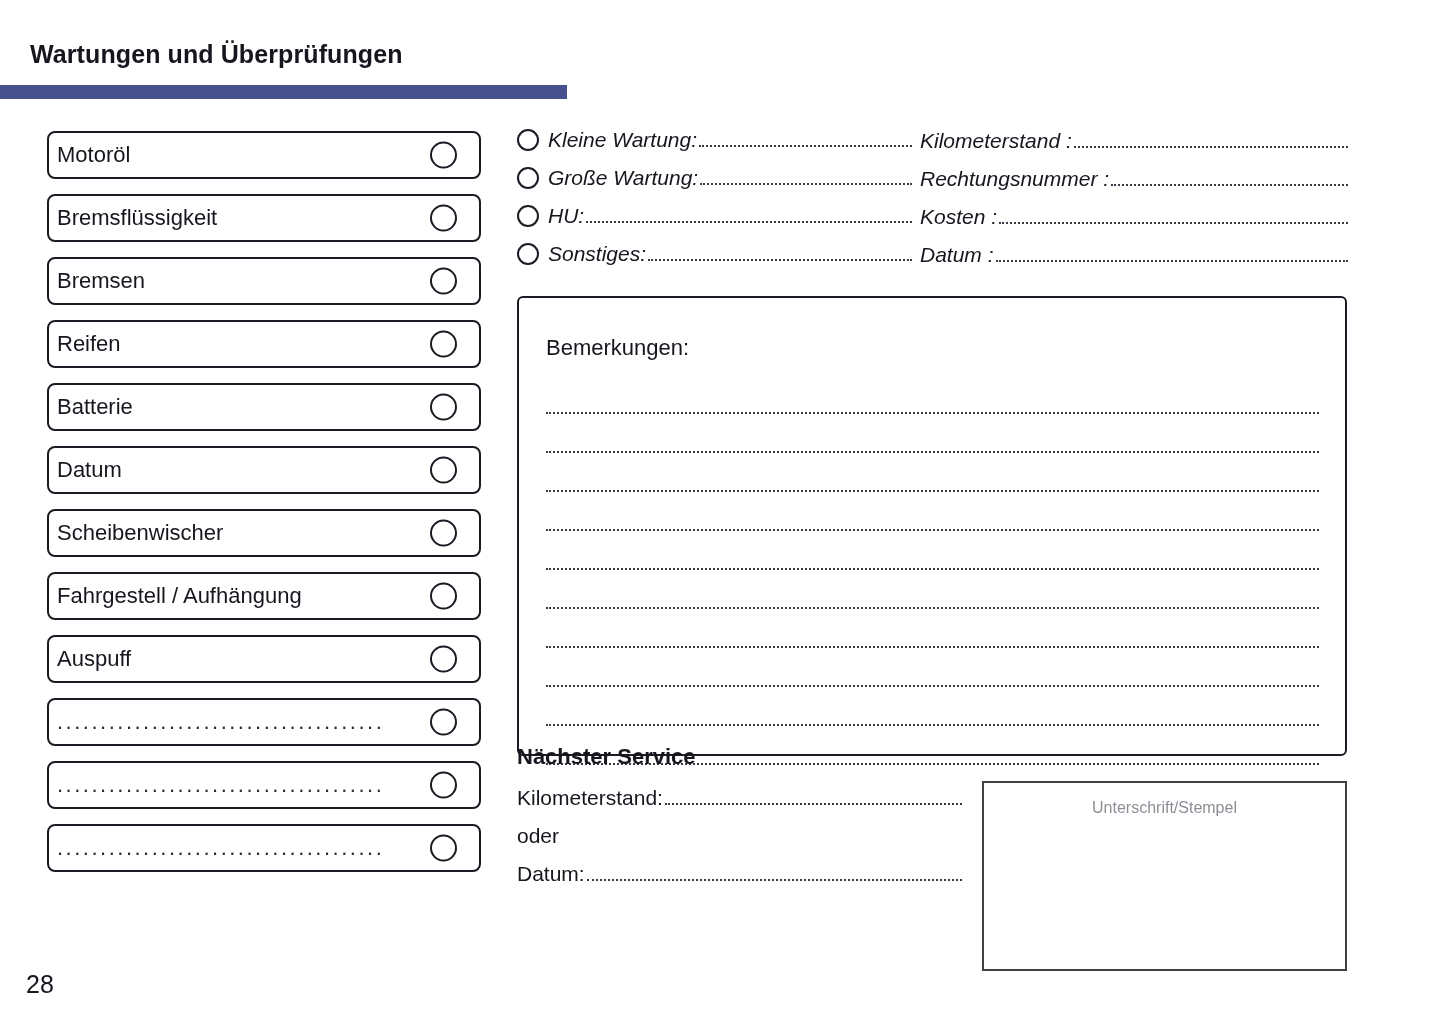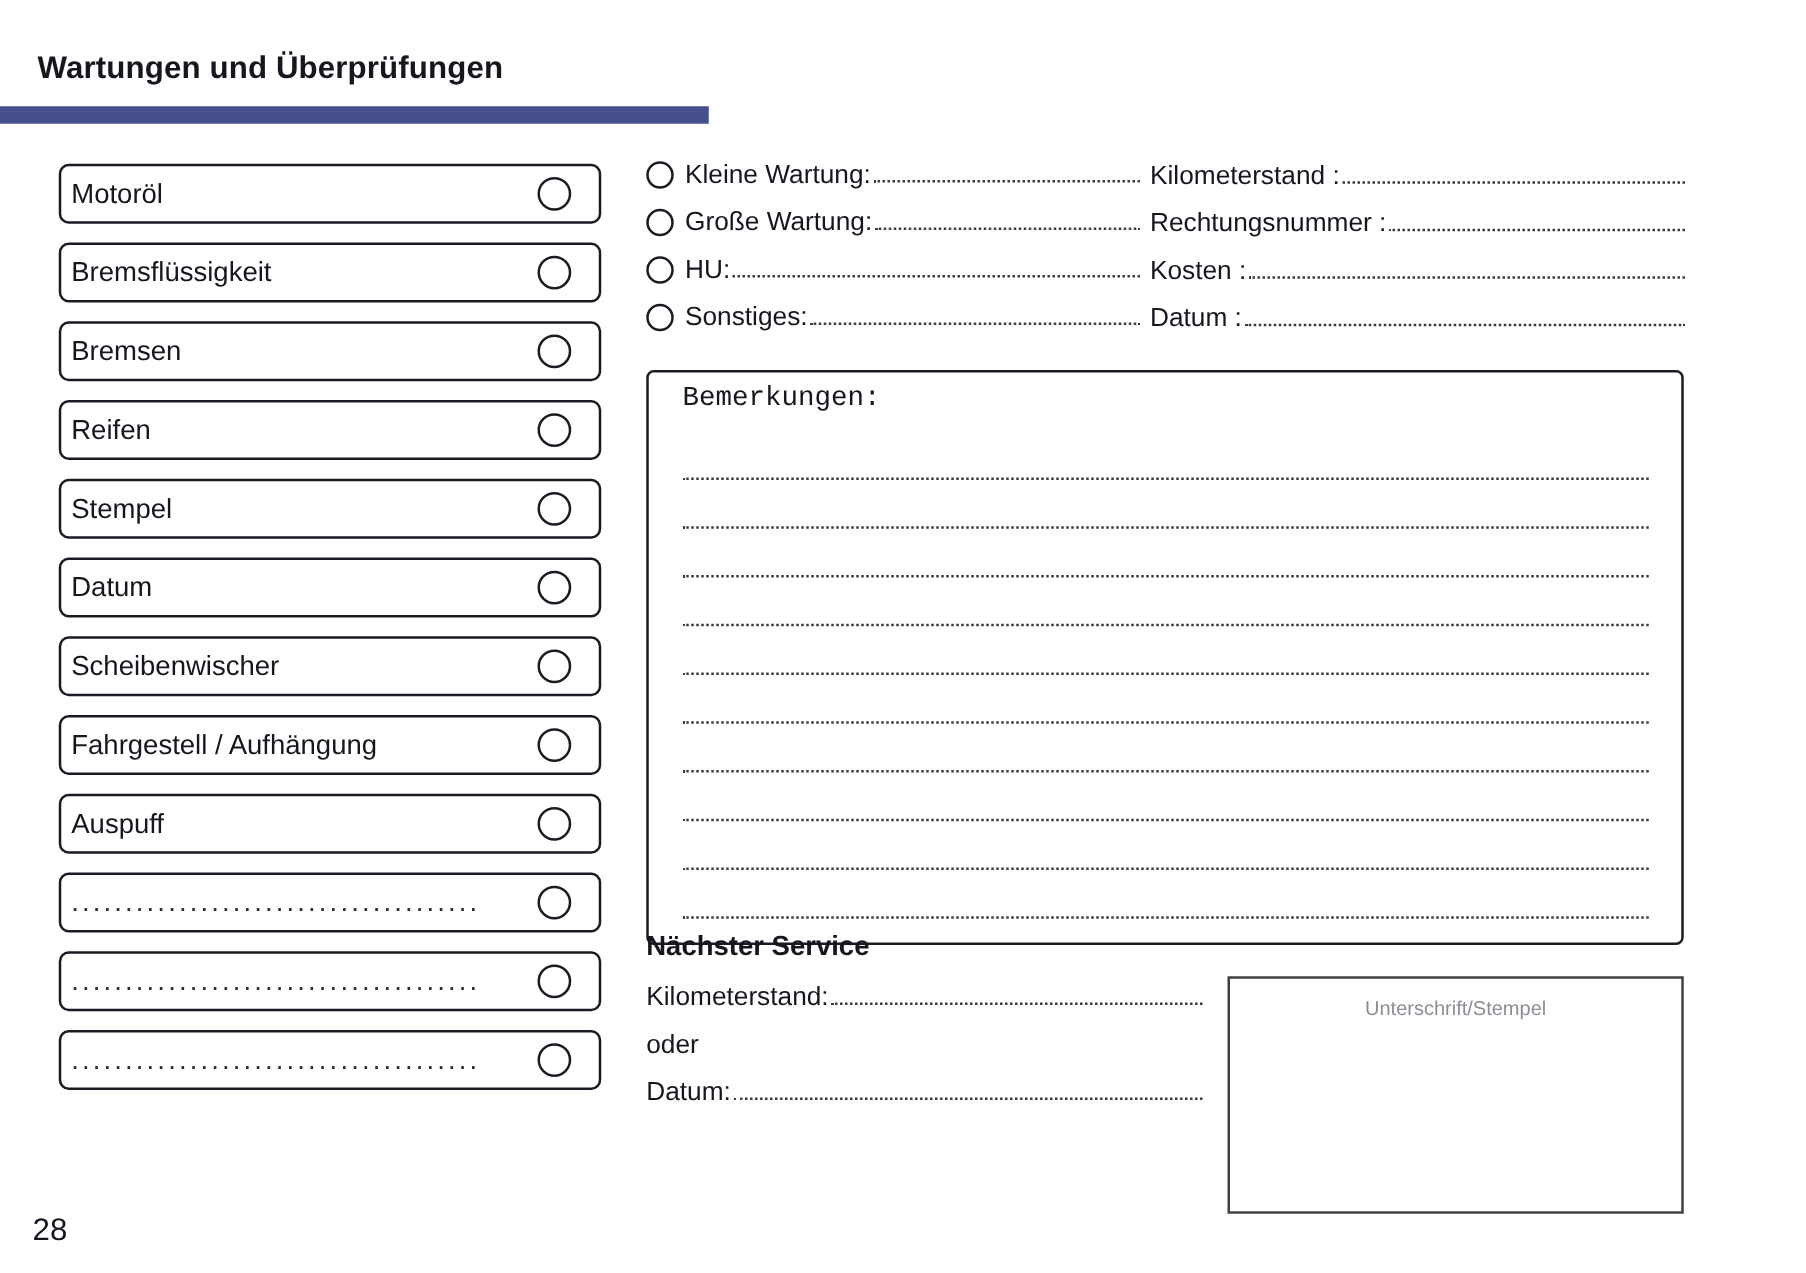--- a/index.html
+++ b/index.html
@@ -85,20 +85,21 @@
   .right {
     position: absolute;
     left: 517px;
     top: 128px;
     width: 840px;
   }
 
   .opt-grid {
     position: relative;
     height: 155px;
+    font-style: italic;
   }
   .opt-row {
     position: absolute;
     left: 0;
     display: flex;
     align-items: baseline;
     width: 395px;
   }
   .opt-row .radio {
     width: 22px;
@@ -142,23 +143,22 @@
     left: 517px;
     top: 296px;
     width: 830px;
     height: 460px;
     border: 2px solid #1b1b24;
     border-radius: 6px;
     box-sizing: border-box;
   }
   .remarks-title {
     font-size: 22px;
-    padding: 8px 0 0 27px;
-    color: #16161e;
-    font-family: Liberation Mono, monospace;
+    padding: 37px 0 0 27px;
+    color: #16161e;
   }
   .remarks-lines {
     padding: 14px 26px 0 27px;
   }
   .remarks-lines .rline {
     border-bottom: 2px dotted #3a3a46;
     height: 37px;
   }
 
   
@@ -237,21 +237,21 @@
     </div>
     <div class="check-row">
       <span class="check-label">Bremsen</span>
       <span class="check-circle"></span>
     </div>
     <div class="check-row">
       <span class="check-label">Reifen</span>
       <span class="check-circle"></span>
     </div>
     <div class="check-row">
-      <span class="check-label">Stempel</span>
+      <span class="check-label">Batterie</span>
       <span class="check-circle"></span>
     </div>
     <div class="check-row">
       <span class="check-label">Datum</span>
       <span class="check-circle"></span>
     </div>
     <div class="check-row">
       <span class="check-label">Scheibenwischer</span>
       <span class="check-circle"></span>
     </div>

